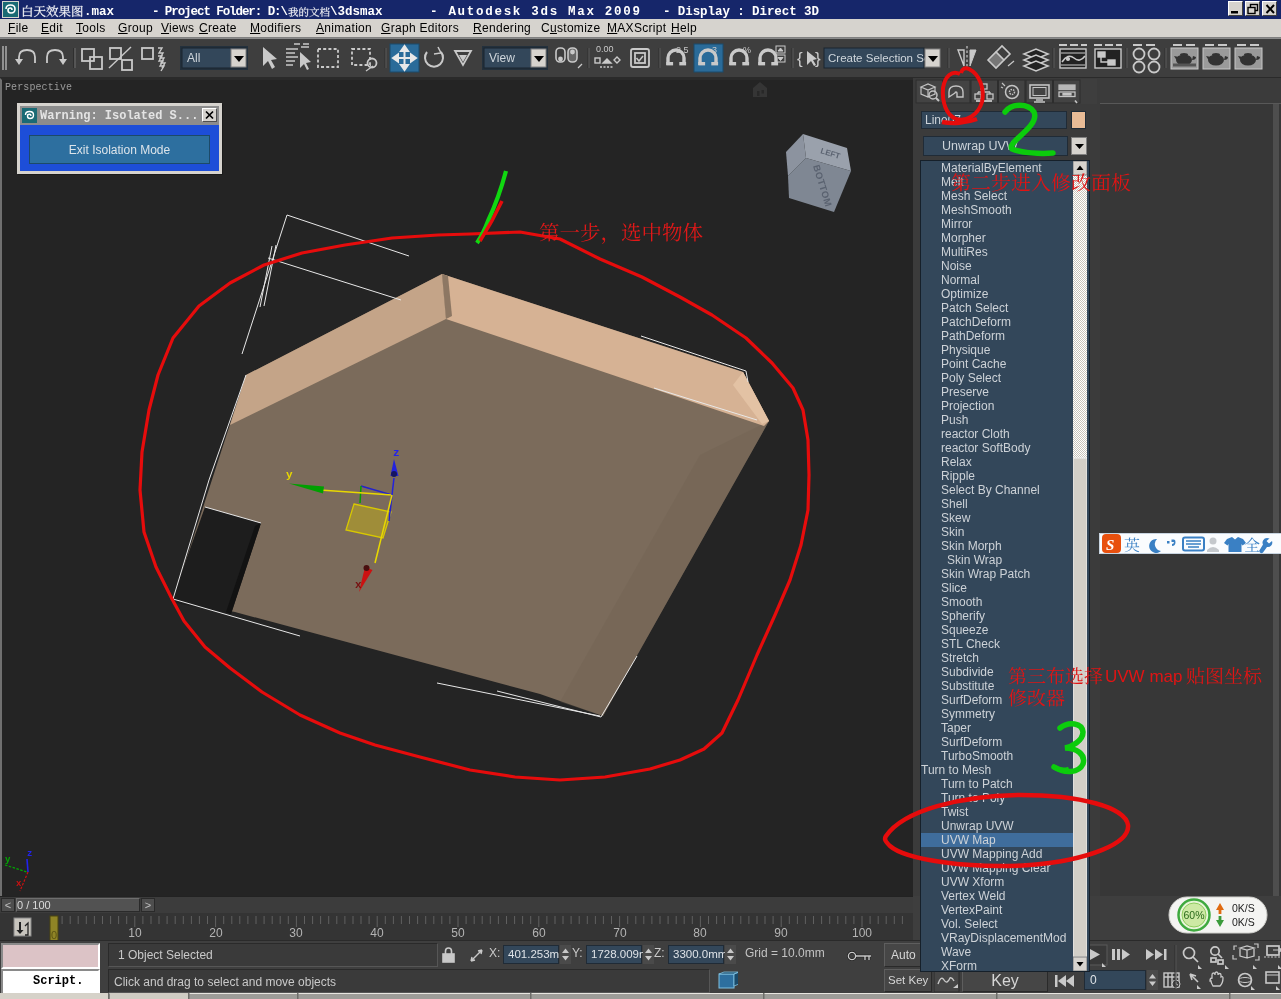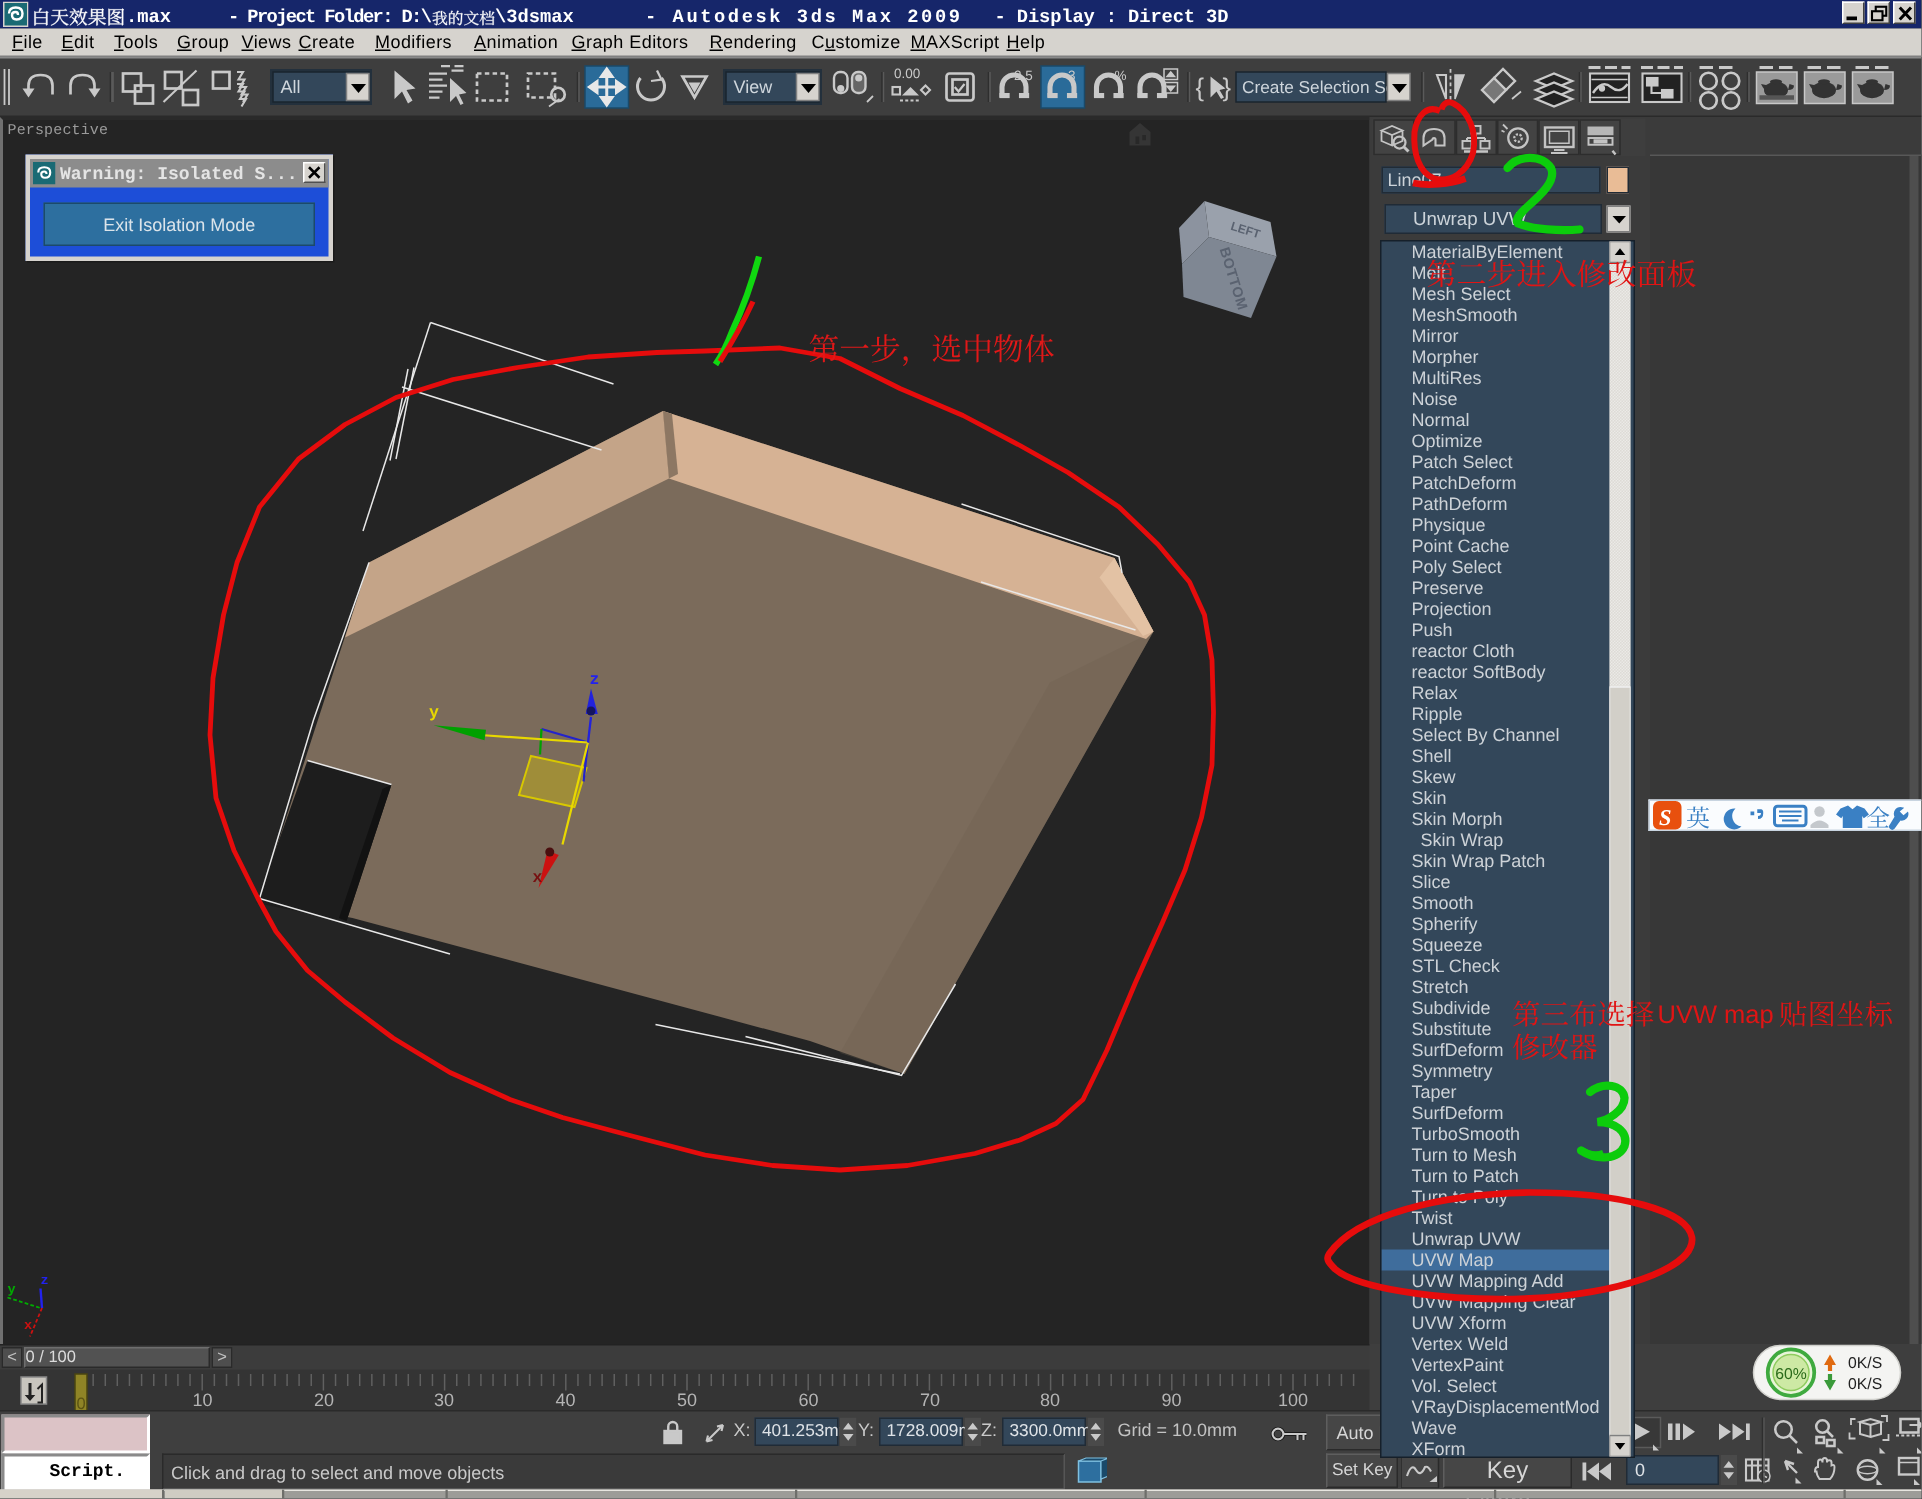--- a/index.html
+++ b/index.html
@@ -470,21 +470,21 @@
 <div style="height:14px;line-height:14px;padding-left:20px;white-space:nowrap">Squeeze</div>
 <div style="height:14px;line-height:14px;padding-left:20px;white-space:nowrap">STL Check</div>
 <div style="height:14px;line-height:14px;padding-left:20px;white-space:nowrap">Stretch</div>
 <div style="height:14px;line-height:14px;padding-left:20px;white-space:nowrap">Subdivide</div>
 <div style="height:14px;line-height:14px;padding-left:20px;white-space:nowrap">Substitute</div>
 <div style="height:14px;line-height:14px;padding-left:20px;white-space:nowrap">SurfDeform</div>
 <div style="height:14px;line-height:14px;padding-left:20px;white-space:nowrap">Symmetry</div>
 <div style="height:14px;line-height:14px;padding-left:20px;white-space:nowrap">Taper</div>
 <div style="height:14px;line-height:14px;padding-left:20px;white-space:nowrap">SurfDeform</div>
 <div style="height:14px;line-height:14px;padding-left:20px;white-space:nowrap">TurboSmooth</div>
-<div style="height:14px;line-height:14px;padding-left:20px;white-space:nowrap">Turn to Mesh</div>
+<div style="height:14px;line-height:14px;white-space:nowrap">Turn to Mesh</div>
 <div style="height:14px;line-height:14px;padding-left:20px;white-space:nowrap">Turn to Patch</div>
 <div style="height:14px;line-height:14px;padding-left:20px;white-space:nowrap">Turn to Poly</div>
 <div style="height:14px;line-height:14px;padding-left:20px;white-space:nowrap">Twist</div>
 <div style="height:14px;line-height:14px;padding-left:20px;white-space:nowrap">Unwrap UVW</div>
 <div style="height:14px;line-height:14px;padding-left:20px; background:#3f6d9c;white-space:nowrap">UVW Map</div>
 <div style="height:14px;line-height:14px;padding-left:20px;white-space:nowrap">UVW Mapping Add</div>
 <div style="height:14px;line-height:14px;padding-left:20px;white-space:nowrap">UVW Mapping Clear</div>
 <div style="height:14px;line-height:14px;padding-left:20px;white-space:nowrap">UVW Xform</div>
 <div style="height:14px;line-height:14px;padding-left:20px;white-space:nowrap">Vertex Weld</div>
 <div style="height:14px;line-height:14px;padding-left:20px;white-space:nowrap">VertexPaint</div>
@@ -533,20 +533,21 @@
 <text x="862" y="24">100</text>
 </g>
 <rect x="50" y="3" width="8" height="25" fill="#8f8426" stroke="#4a4410"></rect>
       <text x="51" y="26" font-size="11" fill="#5c5414" font-family="Liberation Sans">0</text>
 </svg>
 <div class="abs" style="left:0;top:940px;width:1281px;height:53px;background:#3f3f3f;border-top:1px solid #2a2a2a"></div>
 <div class="abs" style="left:1px;top:943px;width:99px;height:26px;background:#dcc3c6;border:2px solid;border-color:#8a8a8a #fff #fff #8a8a8a"></div>
 <div class="abs" style="left:1px;top:969px;width:99px;height:26px;background:#fff;border:2px solid;border-color:#8a8a8a #fff #fff #8a8a8a">
       <span class="mono" style="font-size:12px;color:#000;position:absolute;left:30px;top:3px;font-weight:bold">Script.</span>
     </div>
+<div class="abs" style="left:108px;top:943px;width:330px;height:24px;background:#3a3a3a;border:1px solid;border-color:#2a2a2a #565656 #565656 #2a2a2a;color:#c9c9c9;font-size:12px;line-height:22px;padding-left:9px">1 Object Selected</div>
 <div class="abs" style="left:109px;top:974px;width:400px;height:18px;color:#c9c9c9;font-size:12px">&nbsp;</div>
 <div class="abs" style="left:108px;top:969px;width:602px;height:24px;background:#3a3a3a;border:1px solid;border-color:#2a2a2a #565656 #565656 #2a2a2a"></div>
     <div class="abs" style="left:114px;top:975px;color:#c9c9c9;font-size:12px">Click and drag to select and move objects</div>
 <svg class="abs" style="left:438px;top:943px" width="64" height="24">
 <g stroke="#c9c9c9" fill="none" stroke-width="1.6">
         <rect x="5" y="11" width="11" height="8" fill="#c9c9c9"></rect>
         <path d="M7.5 11 v-3 a3 3 0 0 1 6 0 v3"></path>
       </g>
 <path d="M33 18 L44 7 M44 7 l-4 1 m4 -1 l-1 4 M33 18 l4 -1 m-4 1 l1 -4" stroke="#c9c9c9" stroke-width="1.4" fill="none"></path>
 </svg>

